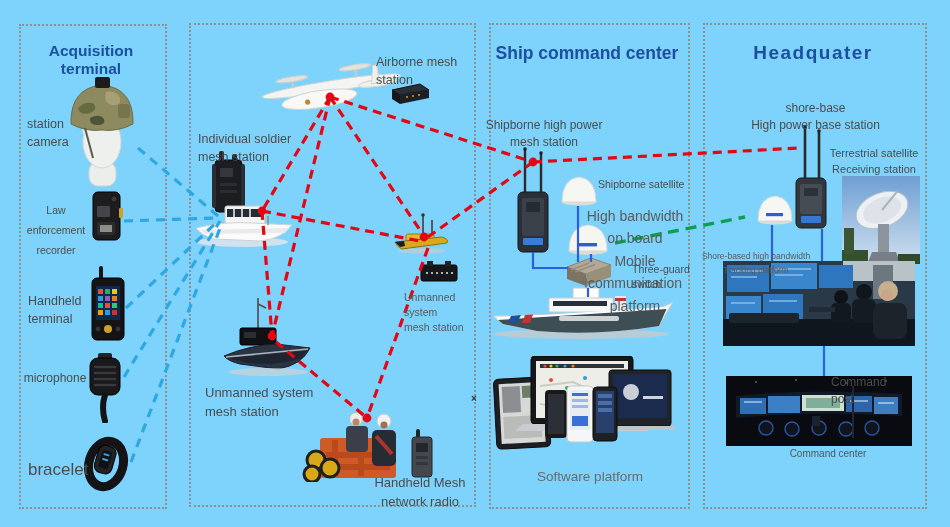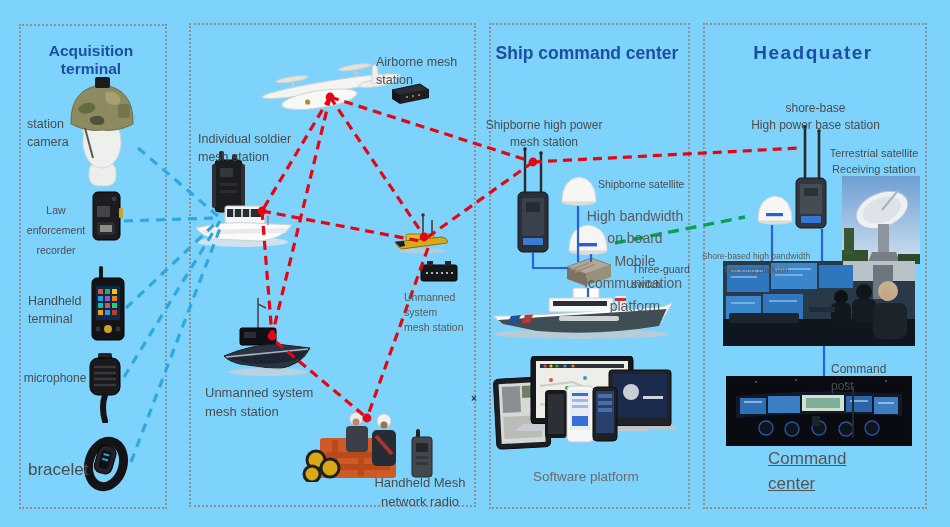--- a/index.html
+++ b/index.html
@@ -340,21 +340,21 @@
         <rect x="105" y="52" width="14" height="4" fill="#4a6ea8"></rect>
     </svg>
   </div>
 
   <div class="lbl" style="left:474px;top:117px;width:140px;font-size:12px;text-align:center;">Shipborne high power
 mesh station</div>
   <div class="lbl" style="left:598px;top:177px;width:88px;font-size:10.5px;">Shipborne satellite</div>
   <div class="lbl" style="left:583px;top:205px;width:104px;font-size:14px;text-align:center;line-height:1.6;color:#5a5a5a;">High bandwidth on board
 Mobile communication platform</div>
   <div class="lbl" style="left:632px;top:262px;width:88px;font-size:10.5px;">Three-guard switch</div>
-  <div class="lbl" style="left:533px;top:467px;width:114px;font-size:13.5px;color:#6b6b6b;">Software platform</div>
+  <div class="lbl" style="left:533px;top:467px;width:114px;font-size:13.5px;text-align:center;color:#6b6b6b;">Software platform</div>
 
   <div class="dev" style="left:791px;top:124px;">
     <svg width="40" height="106" viewBox="0 0 40 106">
       <line x1="14" y1="4" x2="14" y2="56" stroke="#2a2a2a" stroke-width="2.6"></line>
       <line x1="28" y1="8" x2="28" y2="56" stroke="#2a2a2a" stroke-width="2.6"></line>
       <circle cx="14" cy="3" r="1.8" fill="#222"></circle>
         <circle cx="28" cy="7" r="1.8" fill="#222"></circle>
       <rect x="5" y="54" width="30" height="50" rx="5" fill="#32373d" stroke="#191c20"></rect>
       <rect x="9" y="60" width="22" height="30" rx="2" fill="#454c54"></rect>
       <rect x="13" y="64" width="14" height="8" rx="1" fill="#2b3138"></rect>
@@ -449,22 +449,22 @@
       <rect x="126" y="10" width="2" height="52" fill="#1d2735"></rect>
     </svg>
   </div>
 
   <div class="lbl" style="left:738px;top:100px;width:155px;font-size:12px;text-align:center;">shore-base
 High power base station</div>
   <div class="lbl" style="left:826px;top:146px;width:96px;font-size:11px;text-align:center;">Terrestrial satellite
 Receiving station</div>
   <div class="lbl" style="left:699px;top:226px;width:114px;font-size:8.5px;text-align:center;line-height:1.6;color:#5a5a5a;margin-top:24px;">Shore-based high bandwidth
 Tracking platform</div>
-  <div class="lbl" style="left:831px;top:361px;width:80px;font-size:12px;">Command post</div>
-  <div class="lbl" style="left:768px;top:447px;width:120px;font-size:17px;text-align:left;color:#555;text-decoration:underline;">Command center</div>
+  <div class="lbl" style="left:831px;top:374px;width:80px;font-size:12px;">Command post</div>
+  <div class="lbl" style="left:768px;top:447px;width:120px;font-size:10px;text-align:center;color:#555;">Command center</div>
 
   <svg id="links" width="950" height="527" viewBox="0 0 950 527">
 
     <g stroke="#e40613" stroke-width="3.2" stroke-dasharray="9 6" fill="none">
       <line x1="330" y1="97" x2="262" y2="211"></line>
       <line x1="330" y1="97" x2="272" y2="336"></line>
       <line x1="330" y1="97" x2="424" y2="236"></line>
       <line x1="330" y1="97" x2="533" y2="162"></line>
       <line x1="262" y1="211" x2="420" y2="241"></line>
       <line x1="262" y1="211" x2="272" y2="336"></line>

